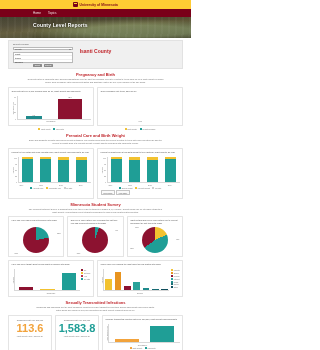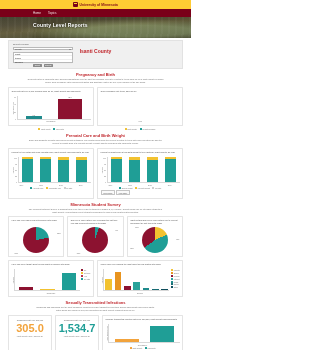--- a/index.html
+++ b/index.html
@@ -485,27 +485,27 @@
       <div class="sec-title">Sexually Transmitted Infections</div>
       <div class="sec-para">
         <span class="ln">Chlamydia and gonorrhea are the most commonly reported sexually transmitted infections among adolescents and young adults.</span>
         <span class="ln">Rates below are cases per 100,000 population for Isanti County residents ages 15-24.</span>
       </div>
 
       <div class="row">
 
         <div class="card kpi" style="flex:.75">
           <div class="kpi-top">Chlamydia Rate per 100,000</div>
-          <div class="kpi-num" style="color:#f2a33c">305.0</div>
+          <div class="kpi-num" style="color:#f2a33c">113.6</div>
           <div class="kpi-sub">Isanti County 2019, ages 15-24</div>
         </div>
 
         <div class="card kpi" style="flex:.75">
           <div class="kpi-top">Chlamydia Rate per 100,000</div>
-          <div class="kpi-num" style="color:#1f9e96">1,534.7</div>
+          <div class="kpi-num" style="color:#1f9e96">1,583.8</div>
           <div class="kpi-sub">Isanti County 2019, ages 15-24</div>
         </div>
 
         <div class="card" style="flex:1.5">
           <div class="card-title">Sexually transmitted infection rates per 100,000, Isanti County and Minnesota</div>
           <div class="plot" style="height:19px">
             <div class="y-axis-lab">Rate per 100,000</div>
             <div class="plot-area">
               <div class="bars">
                 <div class="bar" style="width:34%;height:20%;background:#f2a33c"></div>

